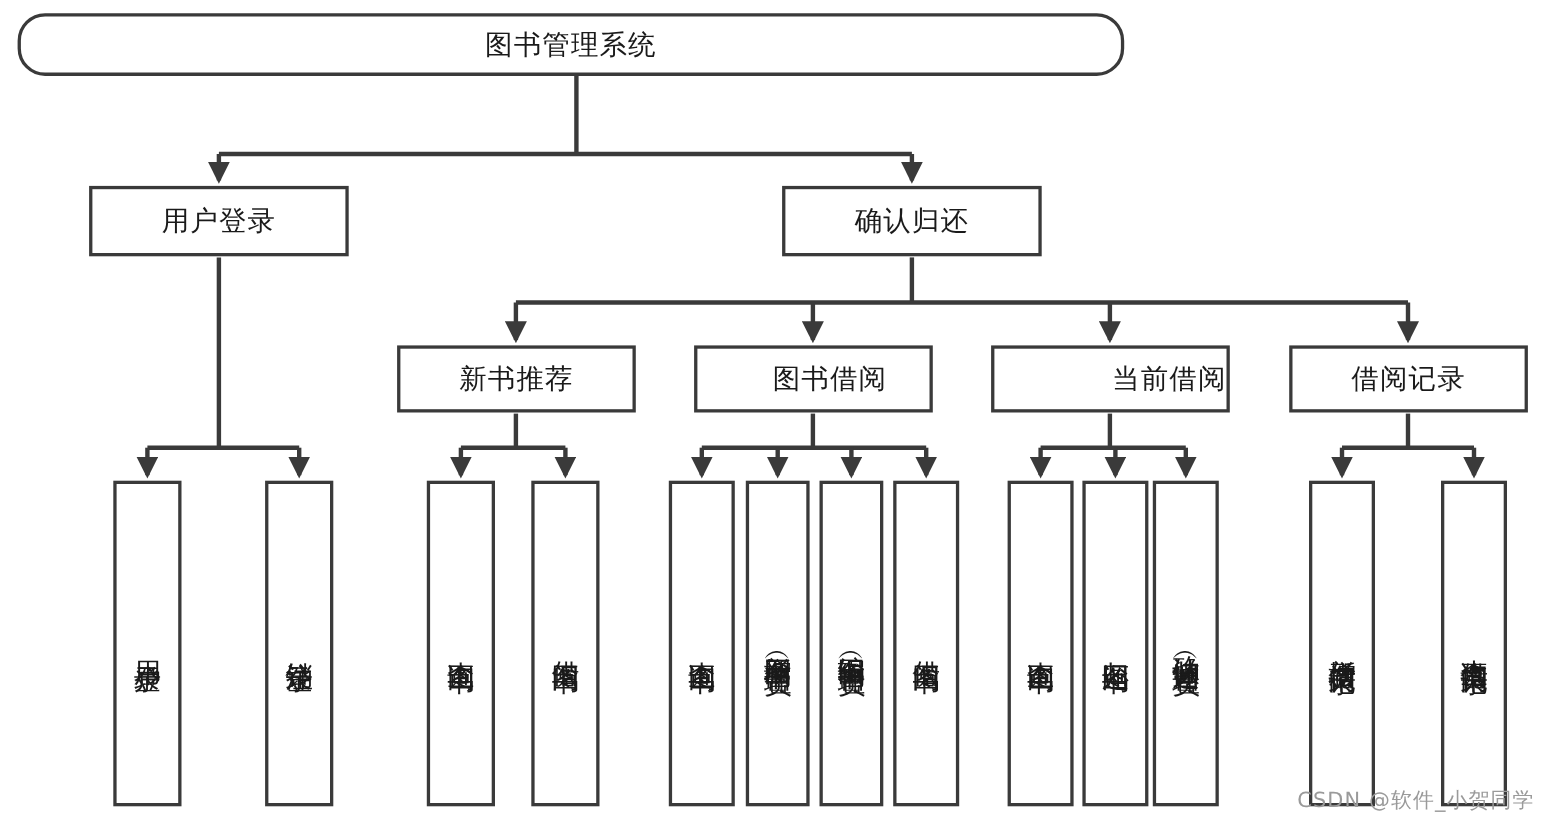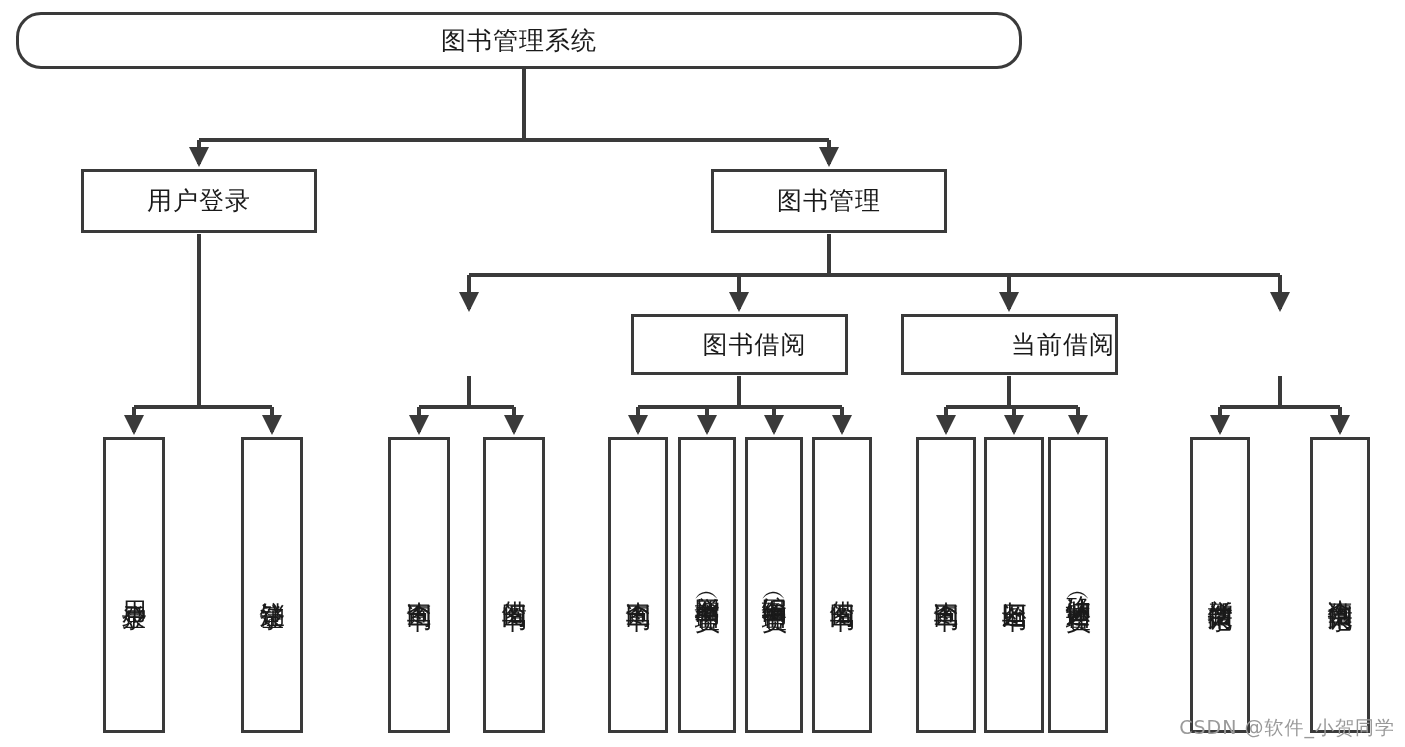--- a/index.html
+++ b/index.html
@@ -121,28 +121,34 @@
   </svg>
 
   <div class="node horiz" style="left:16px; top:12px; width:1006px; height:57px;border-radius:25px;">
     <span>图书管理系统</span>
   </div>
 
   <div class="node horiz" style="left:81px; top:169px; width:236px; height:64px;">
     <span>用户登录</span>
   </div>
   <div class="node horiz" style="left:711px; top:169px; width:236px; height:64px;">
-    <span>图书管理</span>
+    <span>确认归还</span>
   </div>
 
+  <div class="node horiz" style="left:361px; top:314px; width:217px; height:61px;">
+    <span>新书推荐</span>
+  </div>
   <div class="node horiz" style="left:631px; top:314px; width:217px; height:61px;padding-left:30px;">
     <span>图书借阅</span>
   </div>
   <div class="node horiz" style="left:901px; top:314px; width:217px; height:61px;justify-content:flex-end;">
     <span>当前借阅</span>
+  </div>
+  <div class="node horiz" style="left:1172px; top:314px; width:217px; height:61px;">
+    <span>借阅记录</span>
   </div>
 
   <div class="node vert" style="left:103px; top:437px; width:62px; height:296px;">
     <span>用户登录</span>
   </div>
   <div class="node vert" style="left:241px; top:437px; width:62px; height:296px;">
     <span>注销登录</span>
   </div>
 
   <div class="node vert" style="left:388px; top:437px; width:62px; height:296px;">

